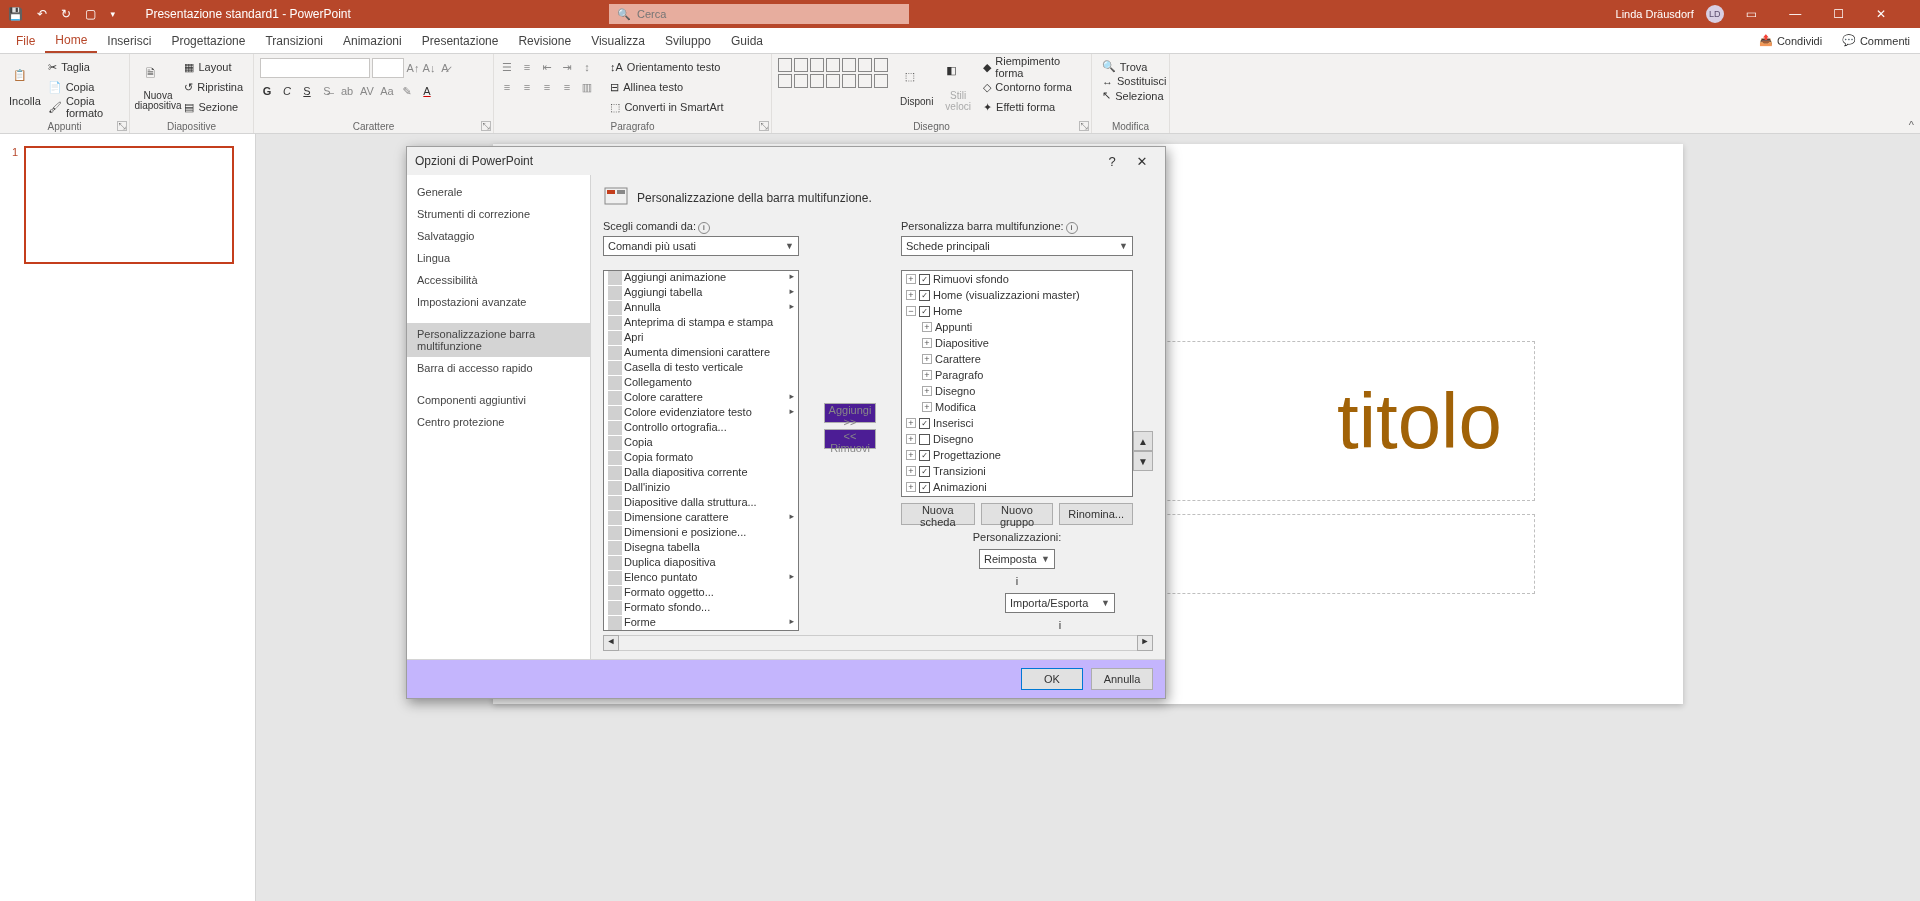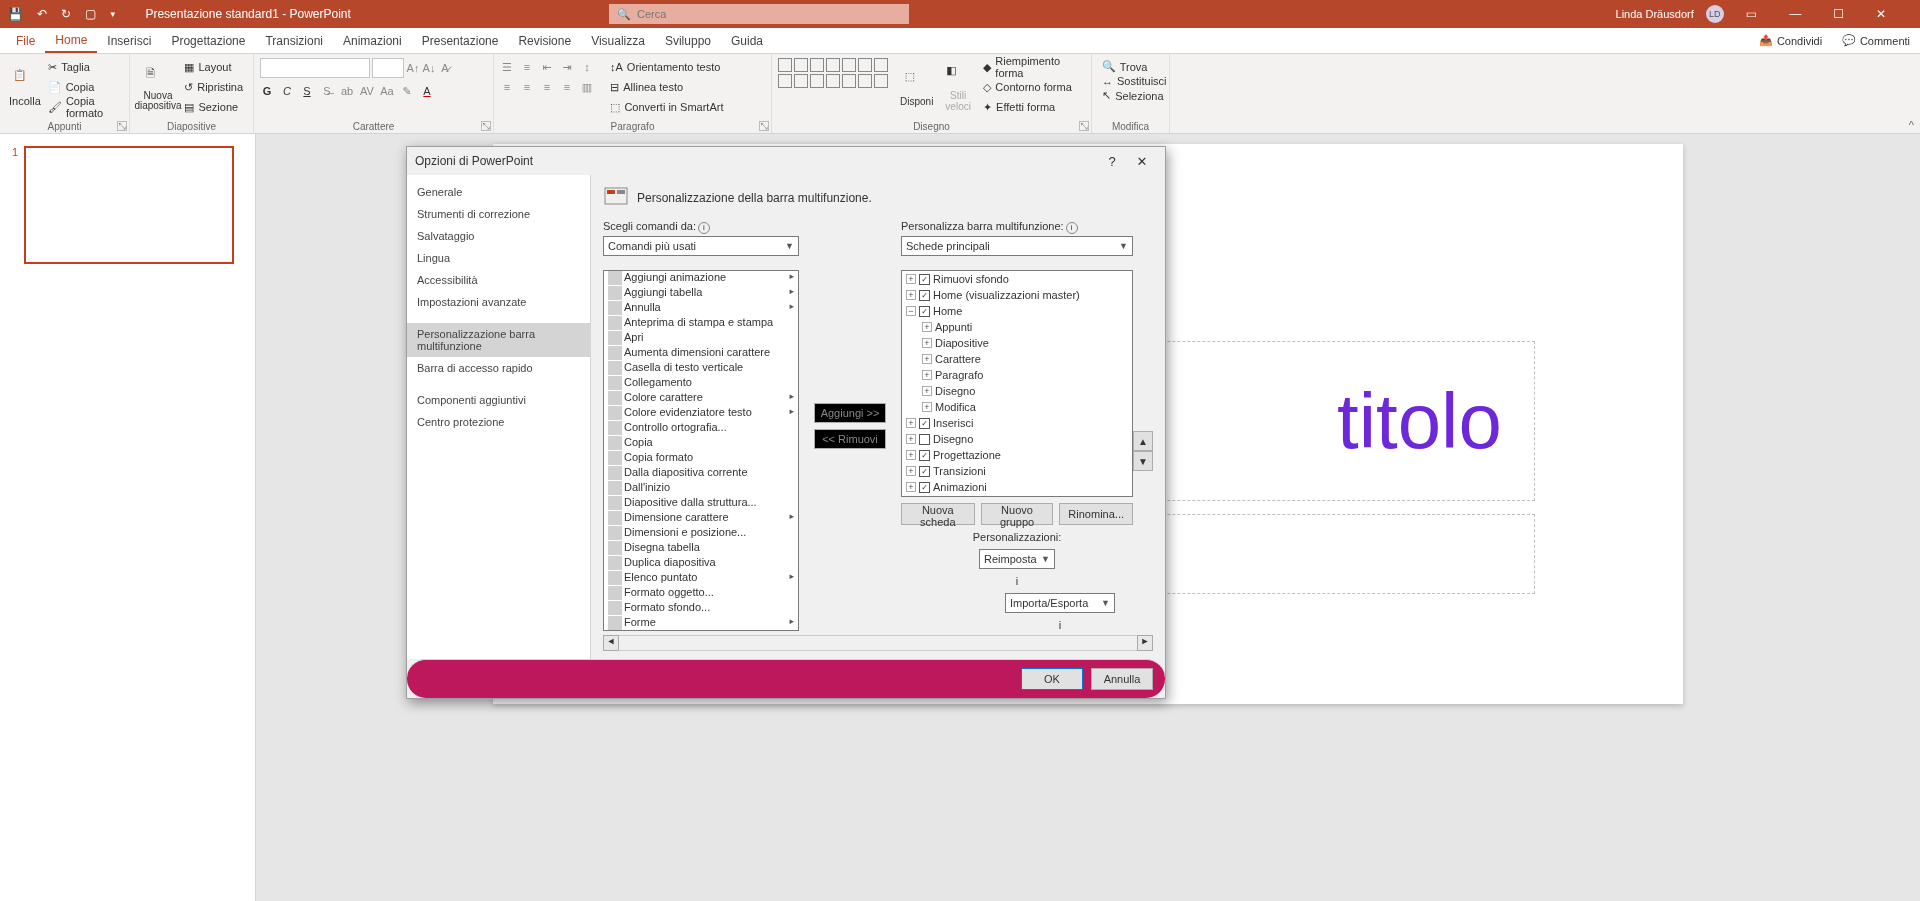--- a/index.html
+++ b/index.html
@@ -47,21 +47,21 @@
 
 
 .workspace{position:absolute;top:134px;left:0;right:0;bottom:0;background:#e6e6e6;display:flex;}
 .thumb-pane{width:256px;background:#fff;border-right:1px solid #d4d4d4;padding:12px;}
 .thumb-wrap{display:flex;gap:6px;}
 .thumb-num{font-size:11px;color:#b7472a;}
 .thumb{width:210px;height:118px;border:2px solid #c43e1c;background:#fff;}
 .slide-area{flex:1;display:flex;align-items:flex-start;justify-content:center;padding-top:10px;position:relative;}
 .slide{width:1190px;height:560px;background:#fff;box-shadow:0 2px 6px rgba(0,0,0,.2);position:relative;}
 .title-ph{position:absolute;top:197px;left:155px;right:148px;height:160px;border:1px dashed #bfbfbf;display:flex;align-items:center;}
-.title-ph span{font-size:78px;color:#6d28d9;font-weight:300;margin-left:688px;}
+.title-ph span{font-size:78px;color:#a16207;font-weight:300;margin-left:688px;}
 .sub-ph{position:absolute;top:370px;left:155px;right:148px;height:80px;border:1px dashed #bfbfbf;}
 
 
 .dialog{position:absolute;left:406px;top:146px;width:760px;height:553px;background:#f0f0f0;border:1px solid #9e9e9e;box-shadow:2px 4px 12px rgba(0,0,0,.4);display:flex;flex-direction:column;}
 .dlg-titlebar{height:28px;display:flex;align-items:center;padding:0 8px;background:#f0f0f0;}
 .dlg-title{flex:1;font-size:12px;}
 .dlg-help,.dlg-close{width:30px;text-align:center;font-size:13px;}
 .dlg-body{flex:1;display:flex;overflow:hidden;}
 .dlg-nav{width:184px;border-right:1px solid #d4d4d4;background:#fff;padding:6px 0;}
 .dlg-nav div{padding:5px 10px;font-size:11px;color:#444;}
@@ -82,31 +82,31 @@
 .listbox::-webkit-scrollbar-thumb{background:#c8c8c8;border:1px solid #aaa;}
 .listbox::-webkit-scrollbar-button{height:16px;background:#e8e8e8;border:1px solid #aaa;}
 .cmd-item{display:flex;align-items:flex-start;gap:2px;height:15px;padding:0 4px;}
 .cmd-item .cico{width:14px;height:14px;background:#d0d0d0;flex-shrink:0;}
 .cmd-item .arrow{margin-left:auto;font-size:9px;color:#555;}
 .tree-item{display:flex;align-items:center;height:16px;padding-left:4px;gap:3px;}
 .tree-item .exp{width:10px;font-size:9px;color:#555;text-align:center;border:1px solid #aaa;height:10px;line-height:8px;}
 .tree-item .cb{width:11px;height:11px;border:1px solid #555;font-size:8px;text-align:center;line-height:9px;}
 .ind1{padding-left:20px;}
 .mid-buttons{width:78px;display:flex;flex-direction:column;justify-content:center;gap:6px;align-items:center;}
-.mid-buttons button{width:72px;height:20px;border:1px solid #adadad;background:#000000;font-size:11px;color:#888;}
+.mid-buttons button{width:52px;height:20px;border:1px solid #adadad;background:#4c1d95;font-size:11px;color:#888;}
 .move-btns{position:absolute;right:12px;top:256px;display:flex;flex-direction:column;}
 .move-btns button{width:20px;height:20px;border:1px solid #adadad;background:#e1e1e1;font-size:10px;}
 .under-tree{display:flex;gap:6px;margin-top:6px;}
 .under-tree button{height:22px;border:1px solid #adadad;background:#e1e1e1;padding:0 8px;font-size:11px;}
 .custom-row{display:flex;align-items:center;gap:6px;margin-top:6px;font-size:11px;flex-direction:column;}
 .custom-row .combo{width:76px;margin-bottom:0;}
 .hscroll{height:16px;margin-top:4px;display:flex;align-items:center;}
 .hscroll .btn{width:16px;height:16px;border:1px solid #aaa;background:#e8e8e8;font-size:9px;text-align:center;}
 .hscroll .track{flex:1;height:16px;background:#f0f0f0;border-top:1px solid #ccc;border-bottom:1px solid #ccc;}
-.dlg-footer{display:flex;justify-content:flex-end;gap:8px;padding:8px 12px;border-top:1px solid #d4d4d4;background:#be185d;border-radius:19px;}
+.dlg-footer{display:flex;justify-content:flex-end;gap:8px;padding:8px 12px;border-top:1px solid #d4d4d4;background:#c4b5fd;}
 .dlg-footer button{width:62px;height:22px;border:1px solid #adadad;background:#e1e1e1;font-size:11px;}
 .dlg-footer button.primary{border:1px solid #0078d4;}
 </style>
 </head>
 <body>
 
 <div class="titlebar">
   <div class="qat">
     <span>💾</span>
     <span>↶</span>

